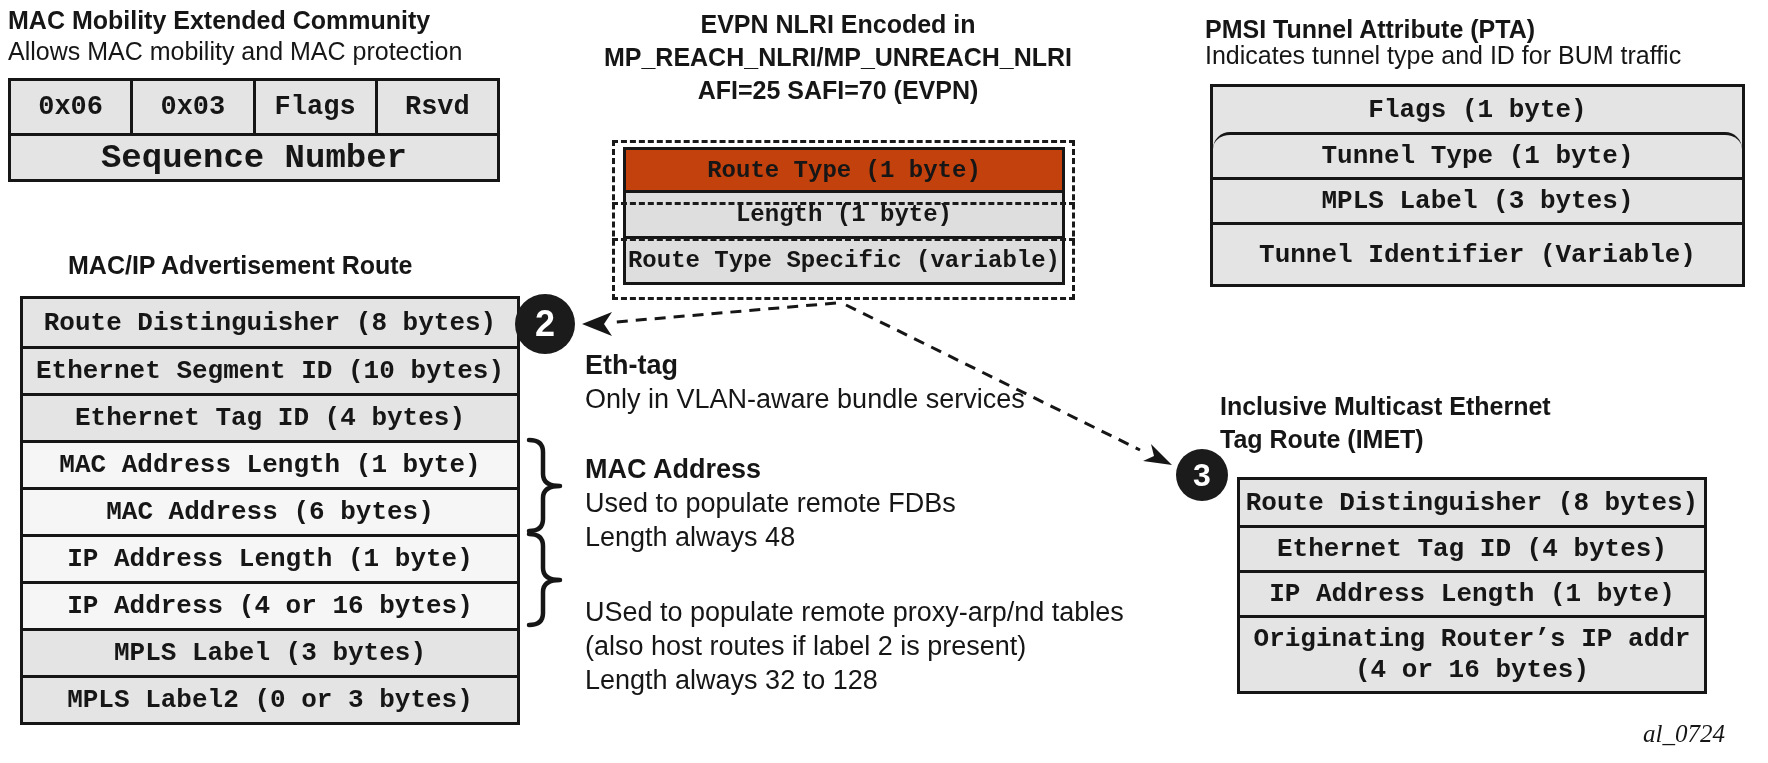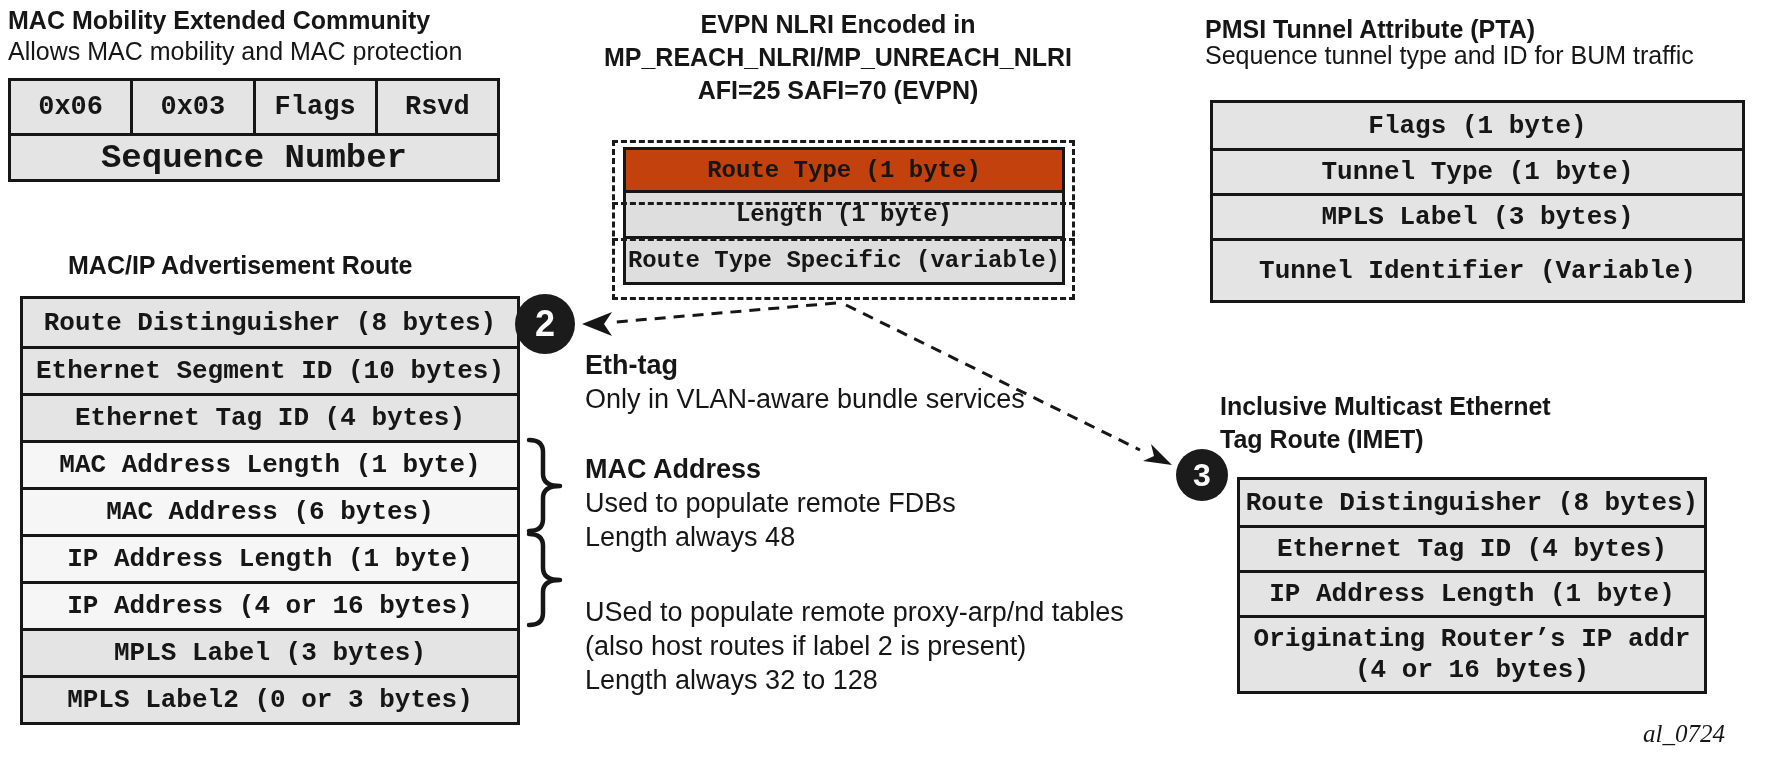--- a/index.html
+++ b/index.html
@@ -86,25 +86,25 @@
     <div class="note-l">Length always 48</div>
   </div>
 
   <div class="abs" style="left:585px;top:595px;">
     <div class="note-l">USed to populate remote proxy-arp/nd tables</div>
     <div class="note-l">(also host routes if label 2 is present)</div>
     <div class="note-l">Length always 32 to 128</div>
   </div>
 
   <div class="abs h1" style="left:1205px;top:14px;">PMSI Tunnel Attribute (PTA)</div>
-  <div class="abs sub" style="left:1205px;top:40px;">Sequence tunnel type and ID for BUM traffic</div>
+  <div class="abs sub" style="left:1205px;top:40px;">Indicates tunnel type and ID for BUM traffic</div>
 
-  <div class="abs btable" style="left:1210px;top:100px;width:535px;">
+  <div class="abs btable" style="left:1210px;top:84px;width:535px;">
     <div class="brow gray" style="height:45px;">Flags (1 byte)</div>
-    <div class="brow gray" style="height:45px;">Tunnel Type (1 byte)</div>
+    <div class="brow gray" style="height:45px;border-radius:17px;">Tunnel Type (1 byte)</div>
     <div class="brow gray" style="height:45px;">MPLS Label (3 bytes)</div>
     <div class="brow gray" style="height:62px;">Tunnel Identifier (Variable)</div>
   </div>
 
   <div class="abs" style="left:1220px;top:390px;">
     <div class="h1" style="line-height:33px;">Inclusive Multicast Ethernet</div>
     <div class="h1" style="line-height:33px;">Tag Route (IMET)</div>
   </div>
 
   <div class="abs btable" style="left:1237px;top:477px;width:470px;">

